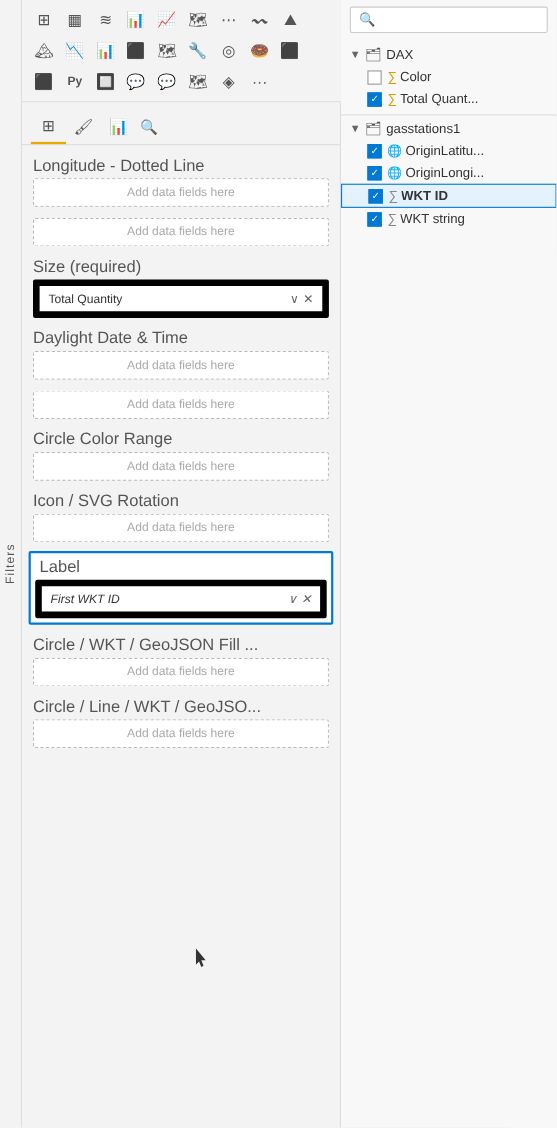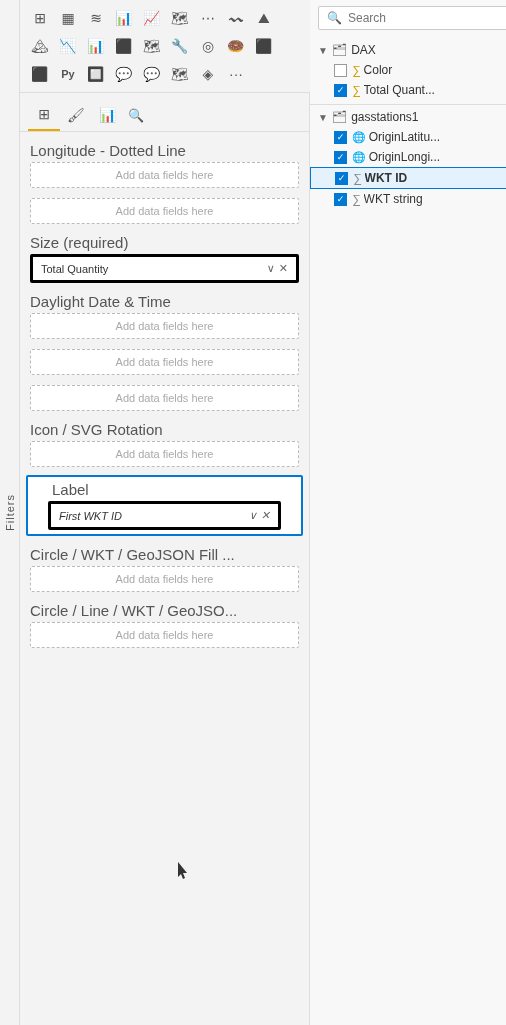--- a/index.html
+++ b/index.html
@@ -126,21 +126,21 @@
       font-size: 11px;
       color: #aaa;
       min-height: 26px;
       display: flex;
       align-items: center;
       justify-content: center;
     }
 
     .field-dropzone.filled {
       color: #333;
-      border: 3px solid #000000;
+      border: 6px solid #000000;
       display: flex;
       align-items: center;
       justify-content: space-between;
     }
 
     .field-dropzone.filled .field-value {
       flex: 1;
       font-size: 11px;
       color: #333;
     }
@@ -150,21 +150,21 @@
       align-items: center;
       gap: 4px;
       color: #666;
       font-size: 11px;
     }
 
     .label-section-highlight {
       border: 2px solid #0078d4;
       border-radius: 2px;
       margin: 4px 6px;
-      padding: 4px 20px;
+      padding: 4px 4px;
       background: #fff;
     }
 
     .label-section-highlight .field-label {
       margin-bottom: 3px;
       padding-left: 4px;
     }
 
     .label-section-highlight .field-dropzone {
       margin: 0;
@@ -377,20 +377,21 @@
         </div>
       </div>
 
       <div class="field-section">
         <div class="field-dropzone">
           <span>Add data fields here</span>
         </div>
       </div>
 
       <div class="field-section">
+        <div class="field-label">Circle Color Range</div>
         <div class="field-dropzone">
           <span>Add data fields here</span>
         </div>
       </div>
 
       <div class="field-section">
         <div class="field-label">Icon / SVG Rotation</div>
         <div class="field-dropzone">
           <span>Add data fields here</span>
         </div>
@@ -421,21 +422,20 @@
         </div>
       </div>
 
     </div>
   </div>
 
   <div class="right-panel">
 
     <div class="search-bar">
       <span style="margin-right:6px;color:#888;">🔍</span>
-      <input type="text" placeholder="Search" style="">
     </div>
 
     <div class="data-tree">
 
       <div class="tree-group">
         <div class="tree-group-header">
           <span class="tree-arrow">▼</span>
           <span style="margin-right:4px;font-size:12px;color:#555;">🗂</span>
           <span>DAX</span>
         </div>

